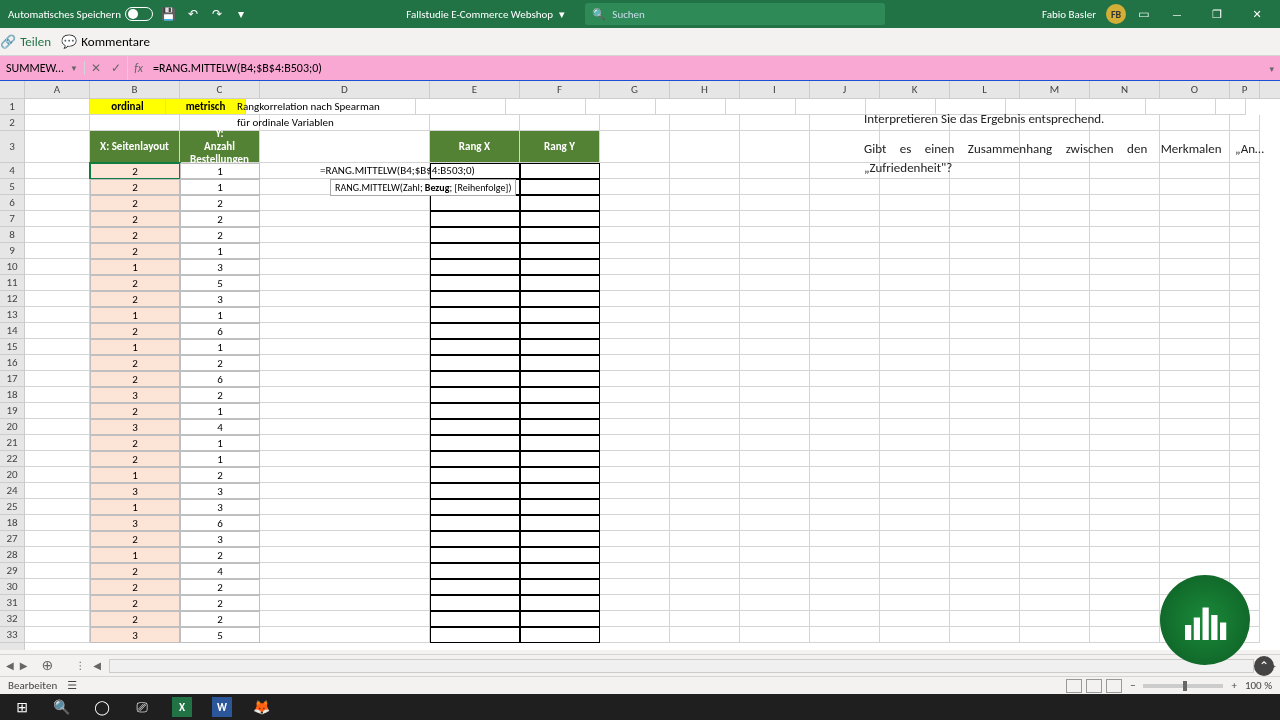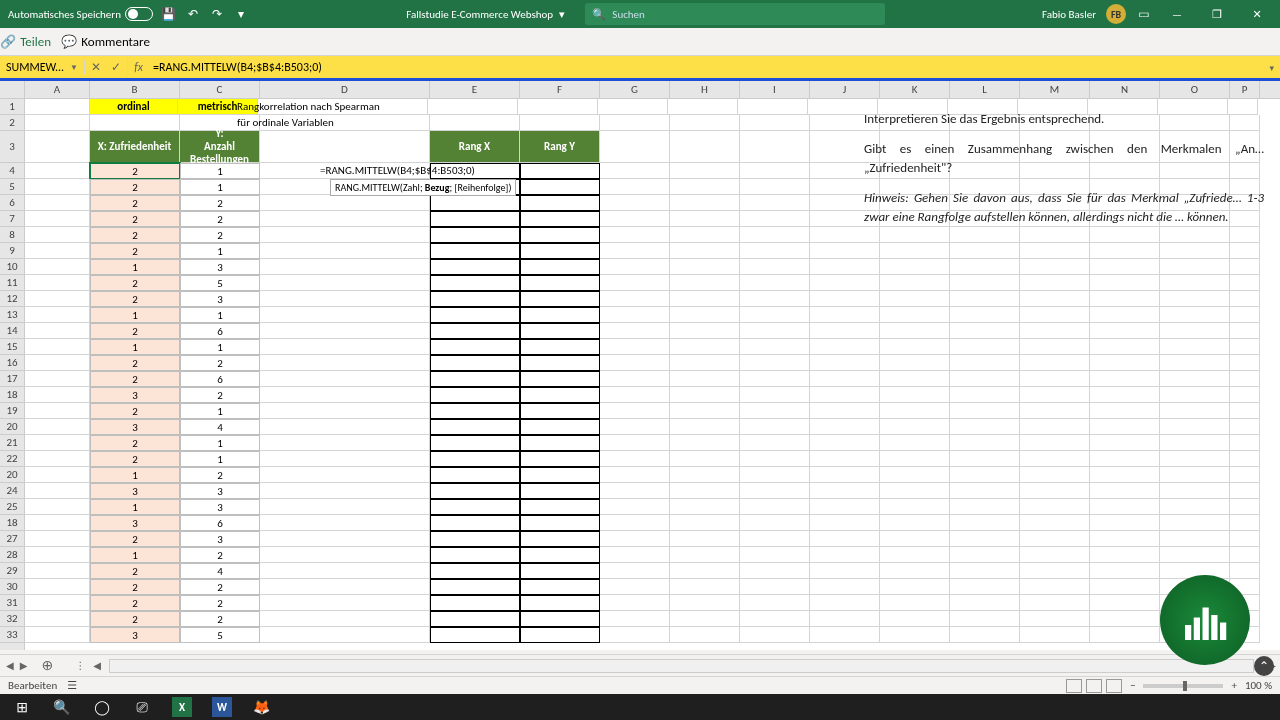--- a/index.html
+++ b/index.html
@@ -22,21 +22,21 @@
 
 .ribbon-tabs { height: 28px; background: #f3f2f1; display: flex; align-items: center; justify-content: space-between; border-bottom: 1px solid #d4d4d4; }
 .tabs-left { display: flex; align-items: stretch; }
 .ribbon-tab { padding: 0 12px; display: flex; align-items: center; font-size: 13px; color: #444; cursor: pointer; }
 .ribbon-tab.file { background: #217346; color: #fff; }
 .tabs-right { display: flex; align-items: center; gap: 10px; padding-right: 12px; font-size: 13px; }
 .share-btn { color: #217346; display: flex; align-items: center; gap: 4px; }
 .comments-btn { display: flex; align-items: center; gap: 4px; }
 
 
-.formula-bar { height: 25px; background: #fde047; border-bottom: 3px solid #1d4ed8; display: flex; align-items: center; }
+.formula-bar { height: 25px; background: #f9a8d4; border-bottom: 1px solid #1d4ed8; display: flex; align-items: center; }
 .name-box { width: 85px; border-right: 1px solid #d4d4d4; font-size: 12px; padding: 0 6px; display: flex; align-items: center; justify-content: space-between; }
 .name-box-dd { font-size: 8px; color: #666; }
 .fb-buttons { display: flex; align-items: center; padding: 0 6px; gap: 10px; border-right: 1px solid #d4d4d4; height: 100%; }
 .fb-btn { font-size: 12px; color: #666; cursor: pointer; }
 .fx-label { font-style: italic; font-size: 12px; color: #666; padding: 0 6px; }
 .formula-input { flex: 1; font-size: 12px; padding: 0 4px; }
 
 
 .grid-area { position: absolute; top: 81px; left: 0; right: 0; bottom: 70px; background: #fff; overflow: hidden; }
 .corner { position: absolute; top: 0; left: 0; width: 25px; height: 18px; background: #e6e6e6; border-right: 1px solid #ccc; border-bottom: 1px solid #ccc; }
@@ -204,21 +204,21 @@
       <div class="row-h">28</div>
       <div class="row-h">29</div>
       <div class="row-h">30</div>
       <div class="row-h">31</div>
       <div class="row-h">32</div>
       <div class="row-h">33</div>
     </div>
   <div class="cells" id="cells">
       <div class="row">
         <div class="cell cA" style="width: 65px;"></div>
-        <div class="cell cB hdr-yellow" style="width: 88px;">ordinal</div>
+        <div class="cell cB hdr-yellow" style="width: 76px;">ordinal</div>
         <div class="cell cC hdr-yellow" style="width: 80px;">metrisch</div>
         <div class="cell cD" style="width: 170px;"></div>
         <div class="cell cE" style="width: 90px;"></div>
         <div class="cell cF" style="width: 80px;"></div>
         <div class="cell cG" style="width: 70px;"></div>
         <div class="cell cH" style="width: 70px;"></div>
         <div class="cell cI" style="width: 70px;"></div>
         <div class="cell cJ" style="width: 70px;"></div>
         <div class="cell cK" style="width: 70px;"></div>
         <div class="cell cL" style="width: 70px;"></div>
@@ -240,21 +240,21 @@
         <div class="cell cJ" style="width: 70px;"></div>
         <div class="cell cK" style="width: 70px;"></div>
         <div class="cell cL" style="width: 70px;"></div>
         <div class="cell cM" style="width: 70px;"></div>
         <div class="cell cN" style="width: 70px;"></div>
         <div class="cell cO" style="width: 70px;"></div>
         <div class="cell cP" style="width: 30px;"></div>
       </div>
       <div class="row tall">
         <div class="cell cA" style="width: 65px;"></div>
-        <div class="cell cB hdr-green" style="width: 90px;">X: Zufriedenheit</div>
+        <div class="cell cB hdr-green" style="width: 90px;">X: Seitenlayout</div>
         <div class="cell cC hdr-green" style="width: 80px; white-space: normal; line-height: 1.2;">Y:<br>Anzahl Bestellungen</div>
         <div class="cell cD" style="width: 170px;"></div>
         <div class="cell cE hdr-green" style="width: 90px;">Rang X</div>
         <div class="cell cF hdr-green" style="width: 80px;">Rang Y</div>
         <div class="cell cG" style="width: 70px;"></div>
         <div class="cell cH" style="width: 70px;"></div>
         <div class="cell cI" style="width: 70px;"></div>
         <div class="cell cJ" style="width: 70px;"></div>
         <div class="cell cK" style="width: 70px;"></div>
         <div class="cell cL" style="width: 70px;"></div>
@@ -811,21 +811,20 @@
   <div class="overflow-text" style="left:320px;top:83px">
     <span class="fx-black">=RANG.MITTELW(</span><span class="fx-blue">B4</span><span class="fx-black">;</span><span class="fx-red">$B$4</span><span class="fx-black">:</span><span class="fx-blue">B503</span><span class="fx-black">;0)</span>
   </div>
   <div class="formula-hint" style="left:330px;top:98px">
     <span>RANG.MITTELW(</span><span>Zahl; </span><b>Bezug</b><span>; [Reihenfolge])</span>
   </div>
 
   <div class="prose">
     <p>Interpretieren Sie das Ergebnis entsprechend.</p>
     <p>Gibt es einen Zusammenhang zwischen den Merkmalen „An… „Zufriedenheit"?</p>
-    <p class="hint">Hinweis: Gehen Sie davon aus, dass Sie für das Merkmal „Zufriede… 1-3 zwar eine Rangfolge aufstellen können, allerdings nicht die … können.</p>
   </div>
 </div>
 
 <div class="sheet-tabs">
   <div class="sheet-nav">
       <span>◀</span>
       <span>▶</span>
     </div>
   <span class="sheet-add">⊕</span>
   <span style="flex:0 0 10px"></span>

